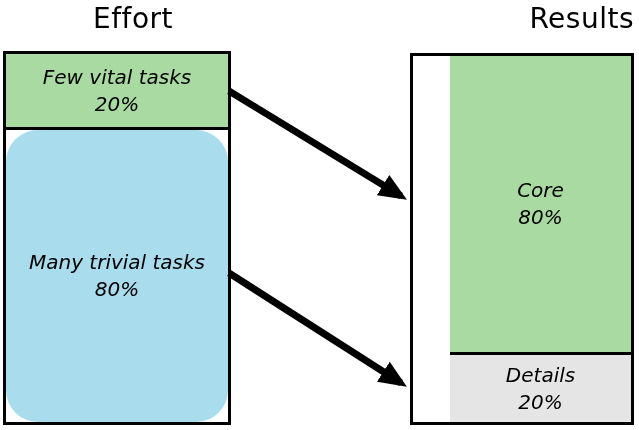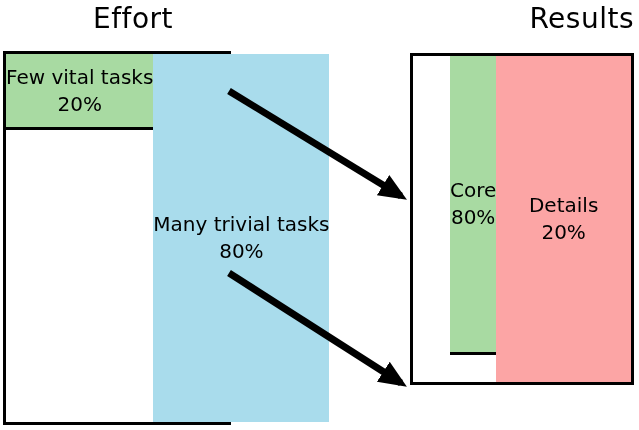--- a/index.html
+++ b/index.html
@@ -27,24 +27,25 @@
     letter-spacing: 0.5px;
   }
   .col-title.left  { left: 19px;   width: 228px; }
   .col-title.right { left: 410px; width: 224px; text-align: right; }
 
   .box {
     position: absolute;
     border: 3px solid #000000;
     box-sizing: border-box;
     display: flex;
-    flex-direction: row;
+    flex-direction: column;
+    font-style: italic;
   }
   .box.left  { left: 3px;   top: 51px; width: 228px; height: 374px; }
-  .box.right { left: 410px; top: 53px; width: 224px; height: 332px; padding-left: 37px; }
+  .box.right { left: 410px; top: 53px; width: 224px; height: 372px; padding-left: 37px; }
 
   .seg {
     display: flex;
     flex-direction: column;
     align-items: center;
     justify-content: center;
     box-sizing: content-box;
     text-align: center;
   }
   .seg.divided { border-bottom: 3px solid #000000; }
@@ -75,32 +76,32 @@
 
   <div class="col-title left">Effort</div>
 
   <div class="col-title right">Results</div>
 
   <div class="box left">
     <div class="seg top divided" style="background: rgb(168, 218, 162);">
       <div class="lbl">Few vital tasks</div>
       <div class="lbl">20%</div>
     </div>
-    <div class="seg bottom" style="background: rgb(169, 220, 236);">
+    <div class="seg bottom" style="background: rgb(169, 220, 236); border-radius: 32px;">
       <div class="lbl">Many trivial tasks</div>
       <div class="lbl">80%</div>
     </div>
   </div>
 
   <div class="box right">
     <div class="seg top divided" style="background: rgb(168, 218, 162);">
       <div class="lbl">Core</div>
       <div class="lbl">80%</div>
     </div>
-    <div class="seg bottom" style="background: #fca5a5;">
+    <div class="seg bottom" style="background: #e5e5e5;">
       <div class="lbl">Details</div>
       <div class="lbl">20%</div>
     </div>
   </div>
 
   <svg class="arrow-layer" viewBox="0 0 639 430" xmlns="http://www.w3.org/2000/svg">
     <defs>
       <marker id="arrowhead" viewBox="0 0 4 4" markerWidth="4" markerHeight="4" refX="3" refY="2" orient="auto" markerUnits="strokeWidth">
         <path d="M0,0.3 L4,2 L0,3.7 Z" style="fill: rgb(0, 0, 0);"></path>
       </marker>

